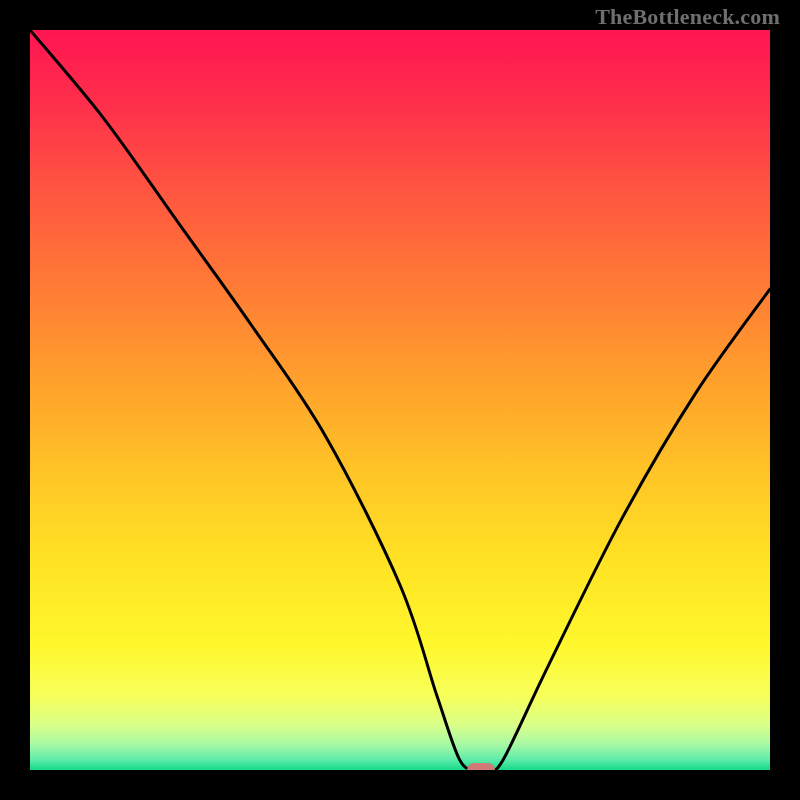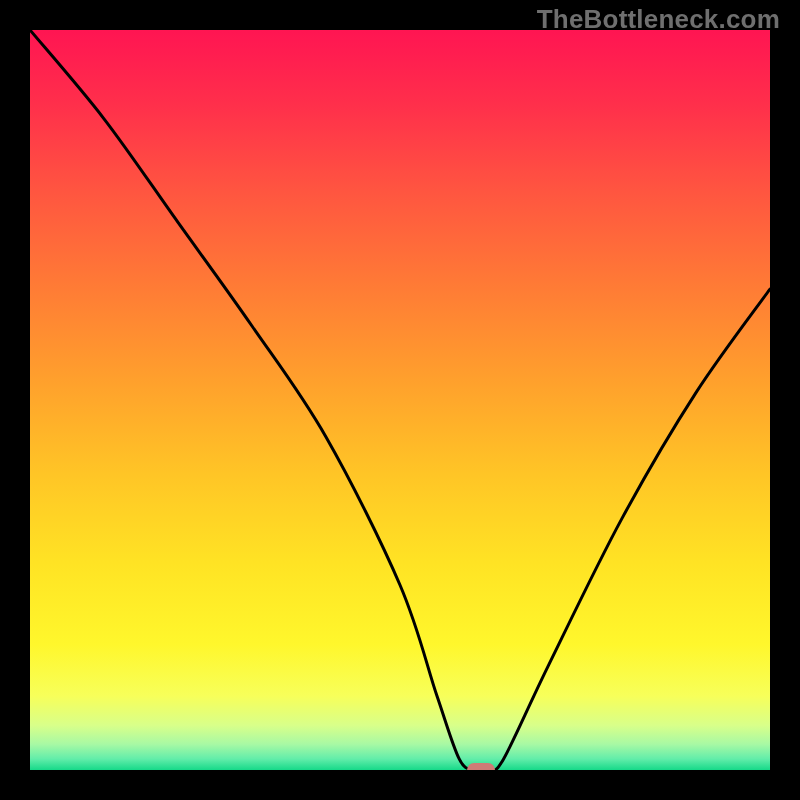--- a/index.html
+++ b/index.html
@@ -15,24 +15,25 @@
     position: relative;
     width: 800px;
     height: 800px;
     background: #000;
   }
   .watermark {
     position: absolute;
     top: 4px;
     right: 20px;
     color: #6f6f6f;
-    font-size: 26px;
+    font-size: 22px;
     font-weight: 600;
     letter-spacing: 0.2px;
     z-index: 10;
+    font-family: Liberation Serif, serif;
   }
   .plot {
     position: absolute;
     left: 30px;
     top: 30px;
     width: 740px;
     height: 740px;
     overflow: hidden;
   }
   .gradient {

